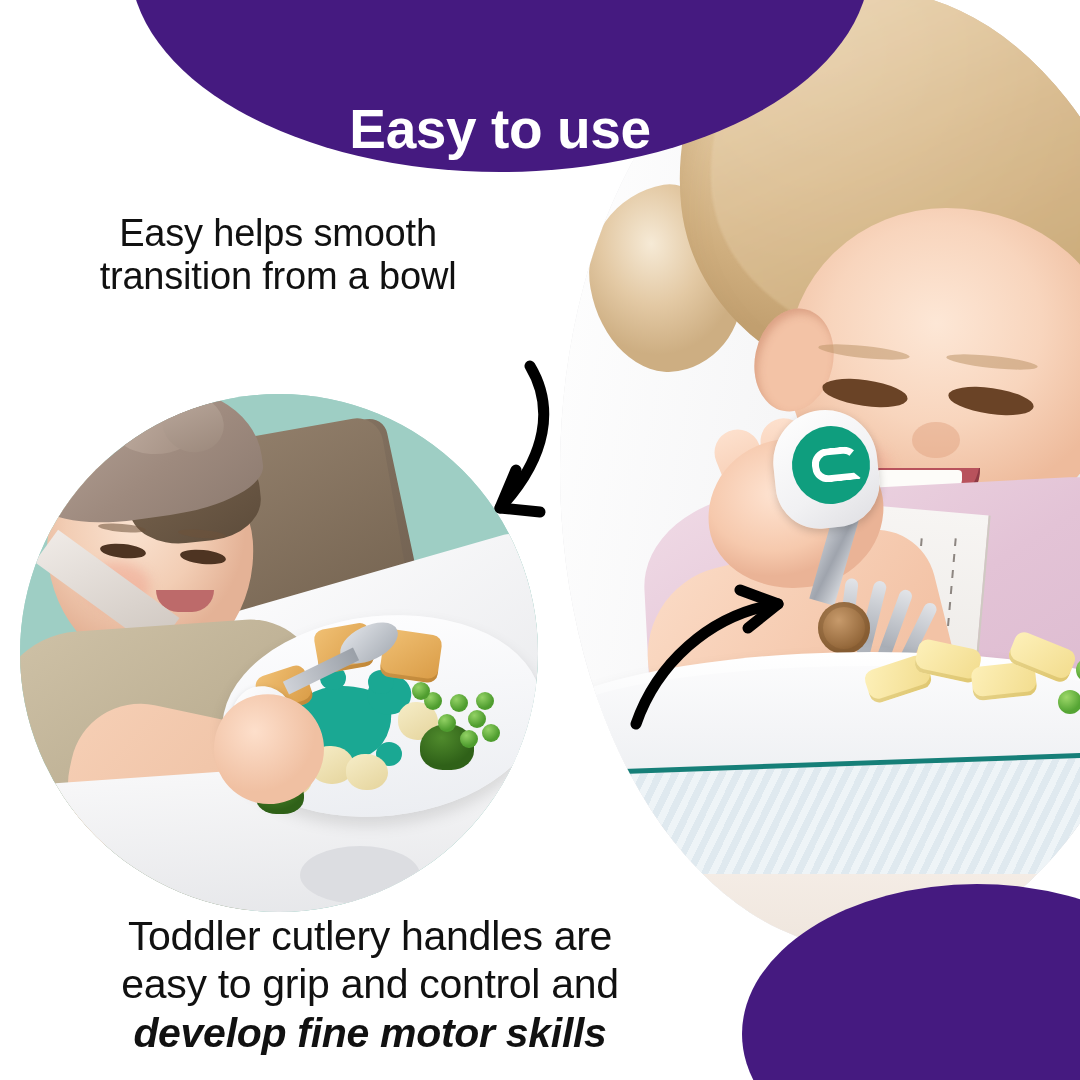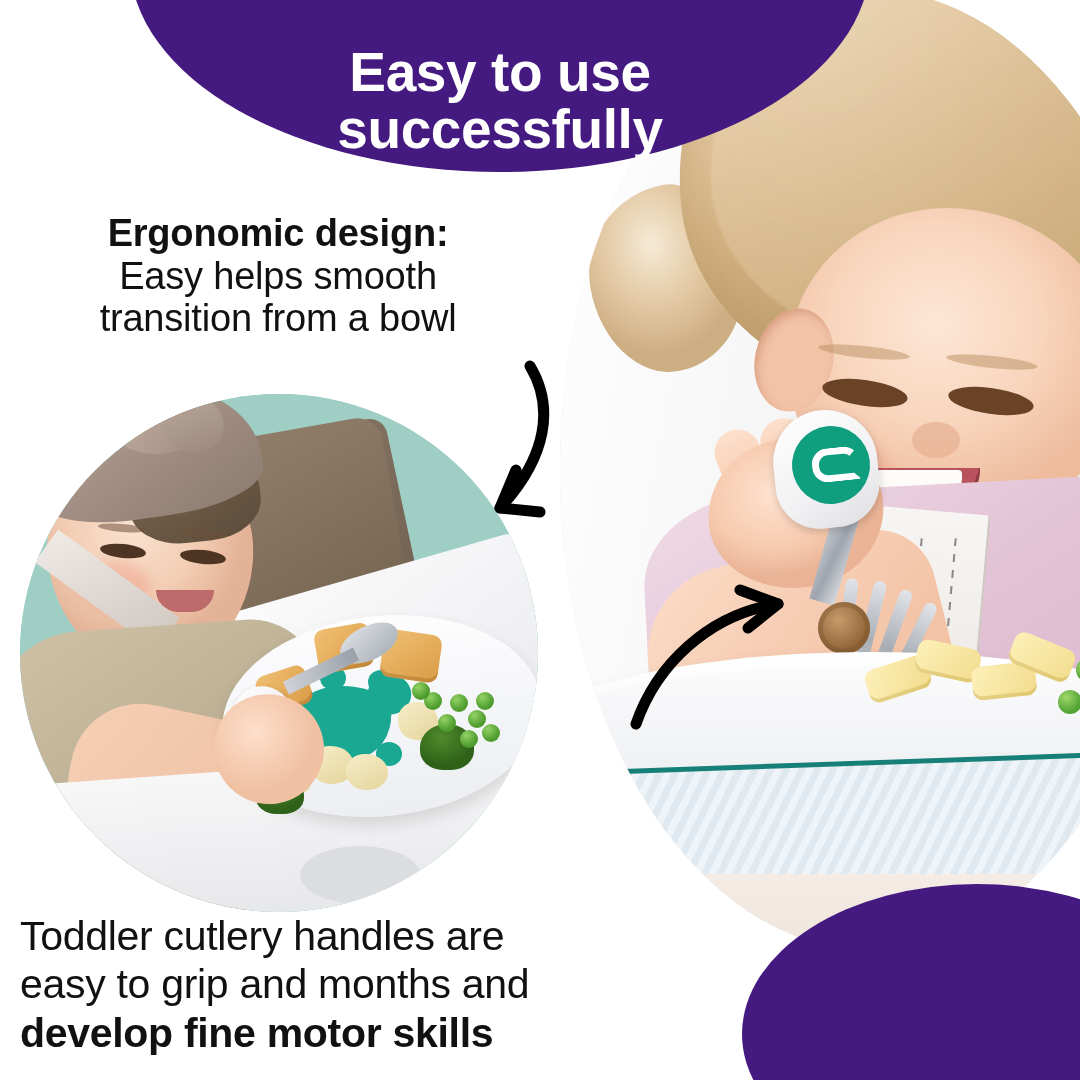--- a/index.html
+++ b/index.html
@@ -278,24 +278,24 @@
   
   .copy-top{
     position:absolute; left:0px; top:212px; width:556px;
     text-align:center; color:#111111;
     font-size:38px; line-height:1.12; letter-spacing:-.2px;
   }
   .copy-top .hl{ font-weight:bold; display:block; }
 
   .copy-bottom{
     position:absolute; left:20px; top:912px; width:700px;
-    color:#111111;
+    text-align:center; color:#111111;
     font-size:41px; line-height:1.18; letter-spacing:-.3px;
   }
-  .copy-bottom .hl{ font-weight:bold; }
+  .copy-bottom .hl{ font-weight:bold;font-style:italic; }
 
   
   .arrow-svg{ position:absolute; pointer-events:none; }
   #arrow1{ left:388px; top:348px; }
   #arrow2{ left:598px; top:566px; }
 </style>
 </head>
 <body>
 
 <div id="stage">
@@ -413,41 +413,39 @@
     <div class="hl-spoon-bowl"></div>
     <div class="hl-spoon-neck"></div>
     <div class="hl-spoon-h"></div>
     <div class="hl-spoon-logo"></div>
     <div class="hl-hand"></div>
   </div>
 
   <div class="banner">
     <div class="banner-text">
       <span>Easy to use</span><br>
-      <span>successfully</span>
     </div>
   </div>
 
   <div class="copy-top">
-    <span class="hl">Ergonomic design:</span>
     <span>Easy helps smooth</span><br>
     <span>transition from a bowl</span>
   </div>
 
   <svg class="arrow-svg" id="arrow1" width="230" height="215" viewBox="0 0 230 215">
     <path d="M142 18 C 166 58, 160 108, 112 160" fill="none" stroke="#000" stroke-width="11" stroke-linecap="round"></path>
     <path d="M112 160 L 128 122 M112 160 L 152 164" fill="none" stroke="#000" stroke-width="11" stroke-linecap="round" stroke-linejoin="round"></path>
   </svg>
 
   <svg class="arrow-svg" id="arrow2" width="220" height="200" viewBox="0 0 220 200">
     <path d="M38 158 C 58 100, 110 48, 180 38" fill="none" stroke="#000" stroke-width="11" stroke-linecap="round"></path>
     <path d="M180 38 L 142 24 M180 38 L 150 62" fill="none" stroke="#000" stroke-width="11" stroke-linecap="round" stroke-linejoin="round"></path>
   </svg>
 
   <div class="copy-bottom">
     <span>Toddler cutlery handles are</span><br>
-    <span>easy to grip and months and</span><br>
+    <span>easy to grip and control and</span><br>
     <span class="hl">develop fine motor skills</span>
   </div>
 
   <div class="badge"></div>
 
 </div>
 
 </body></html>

